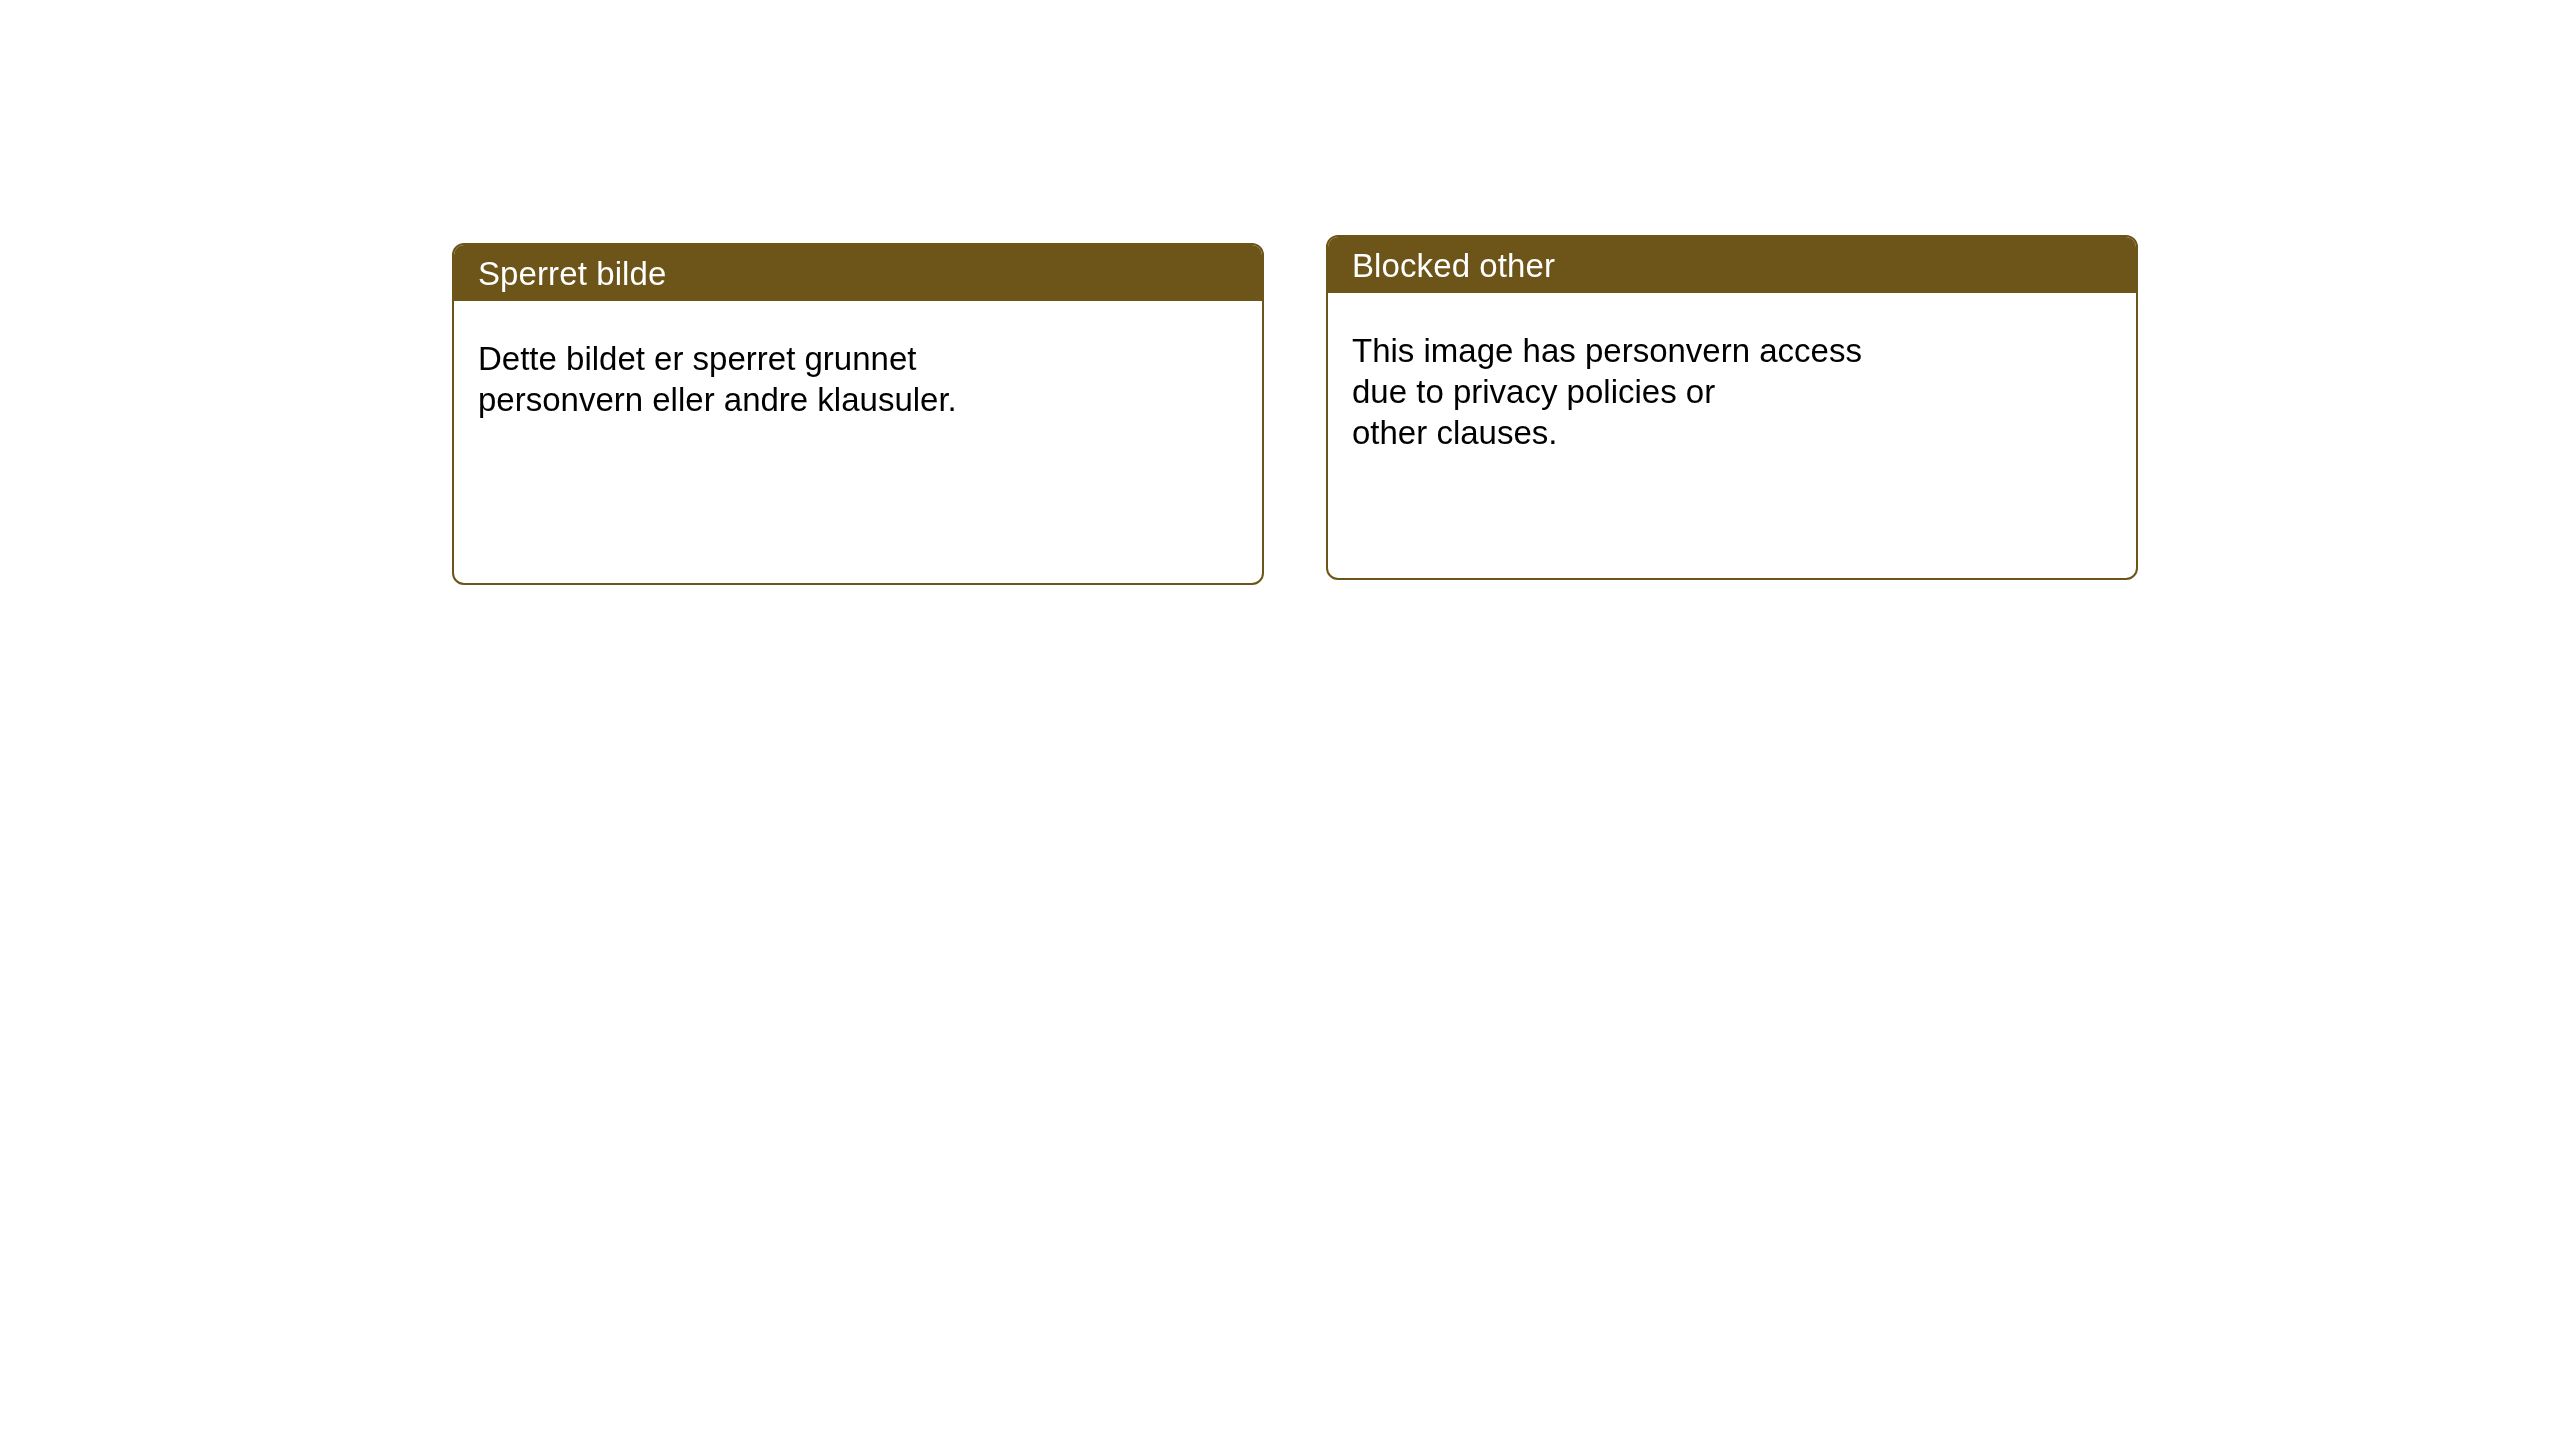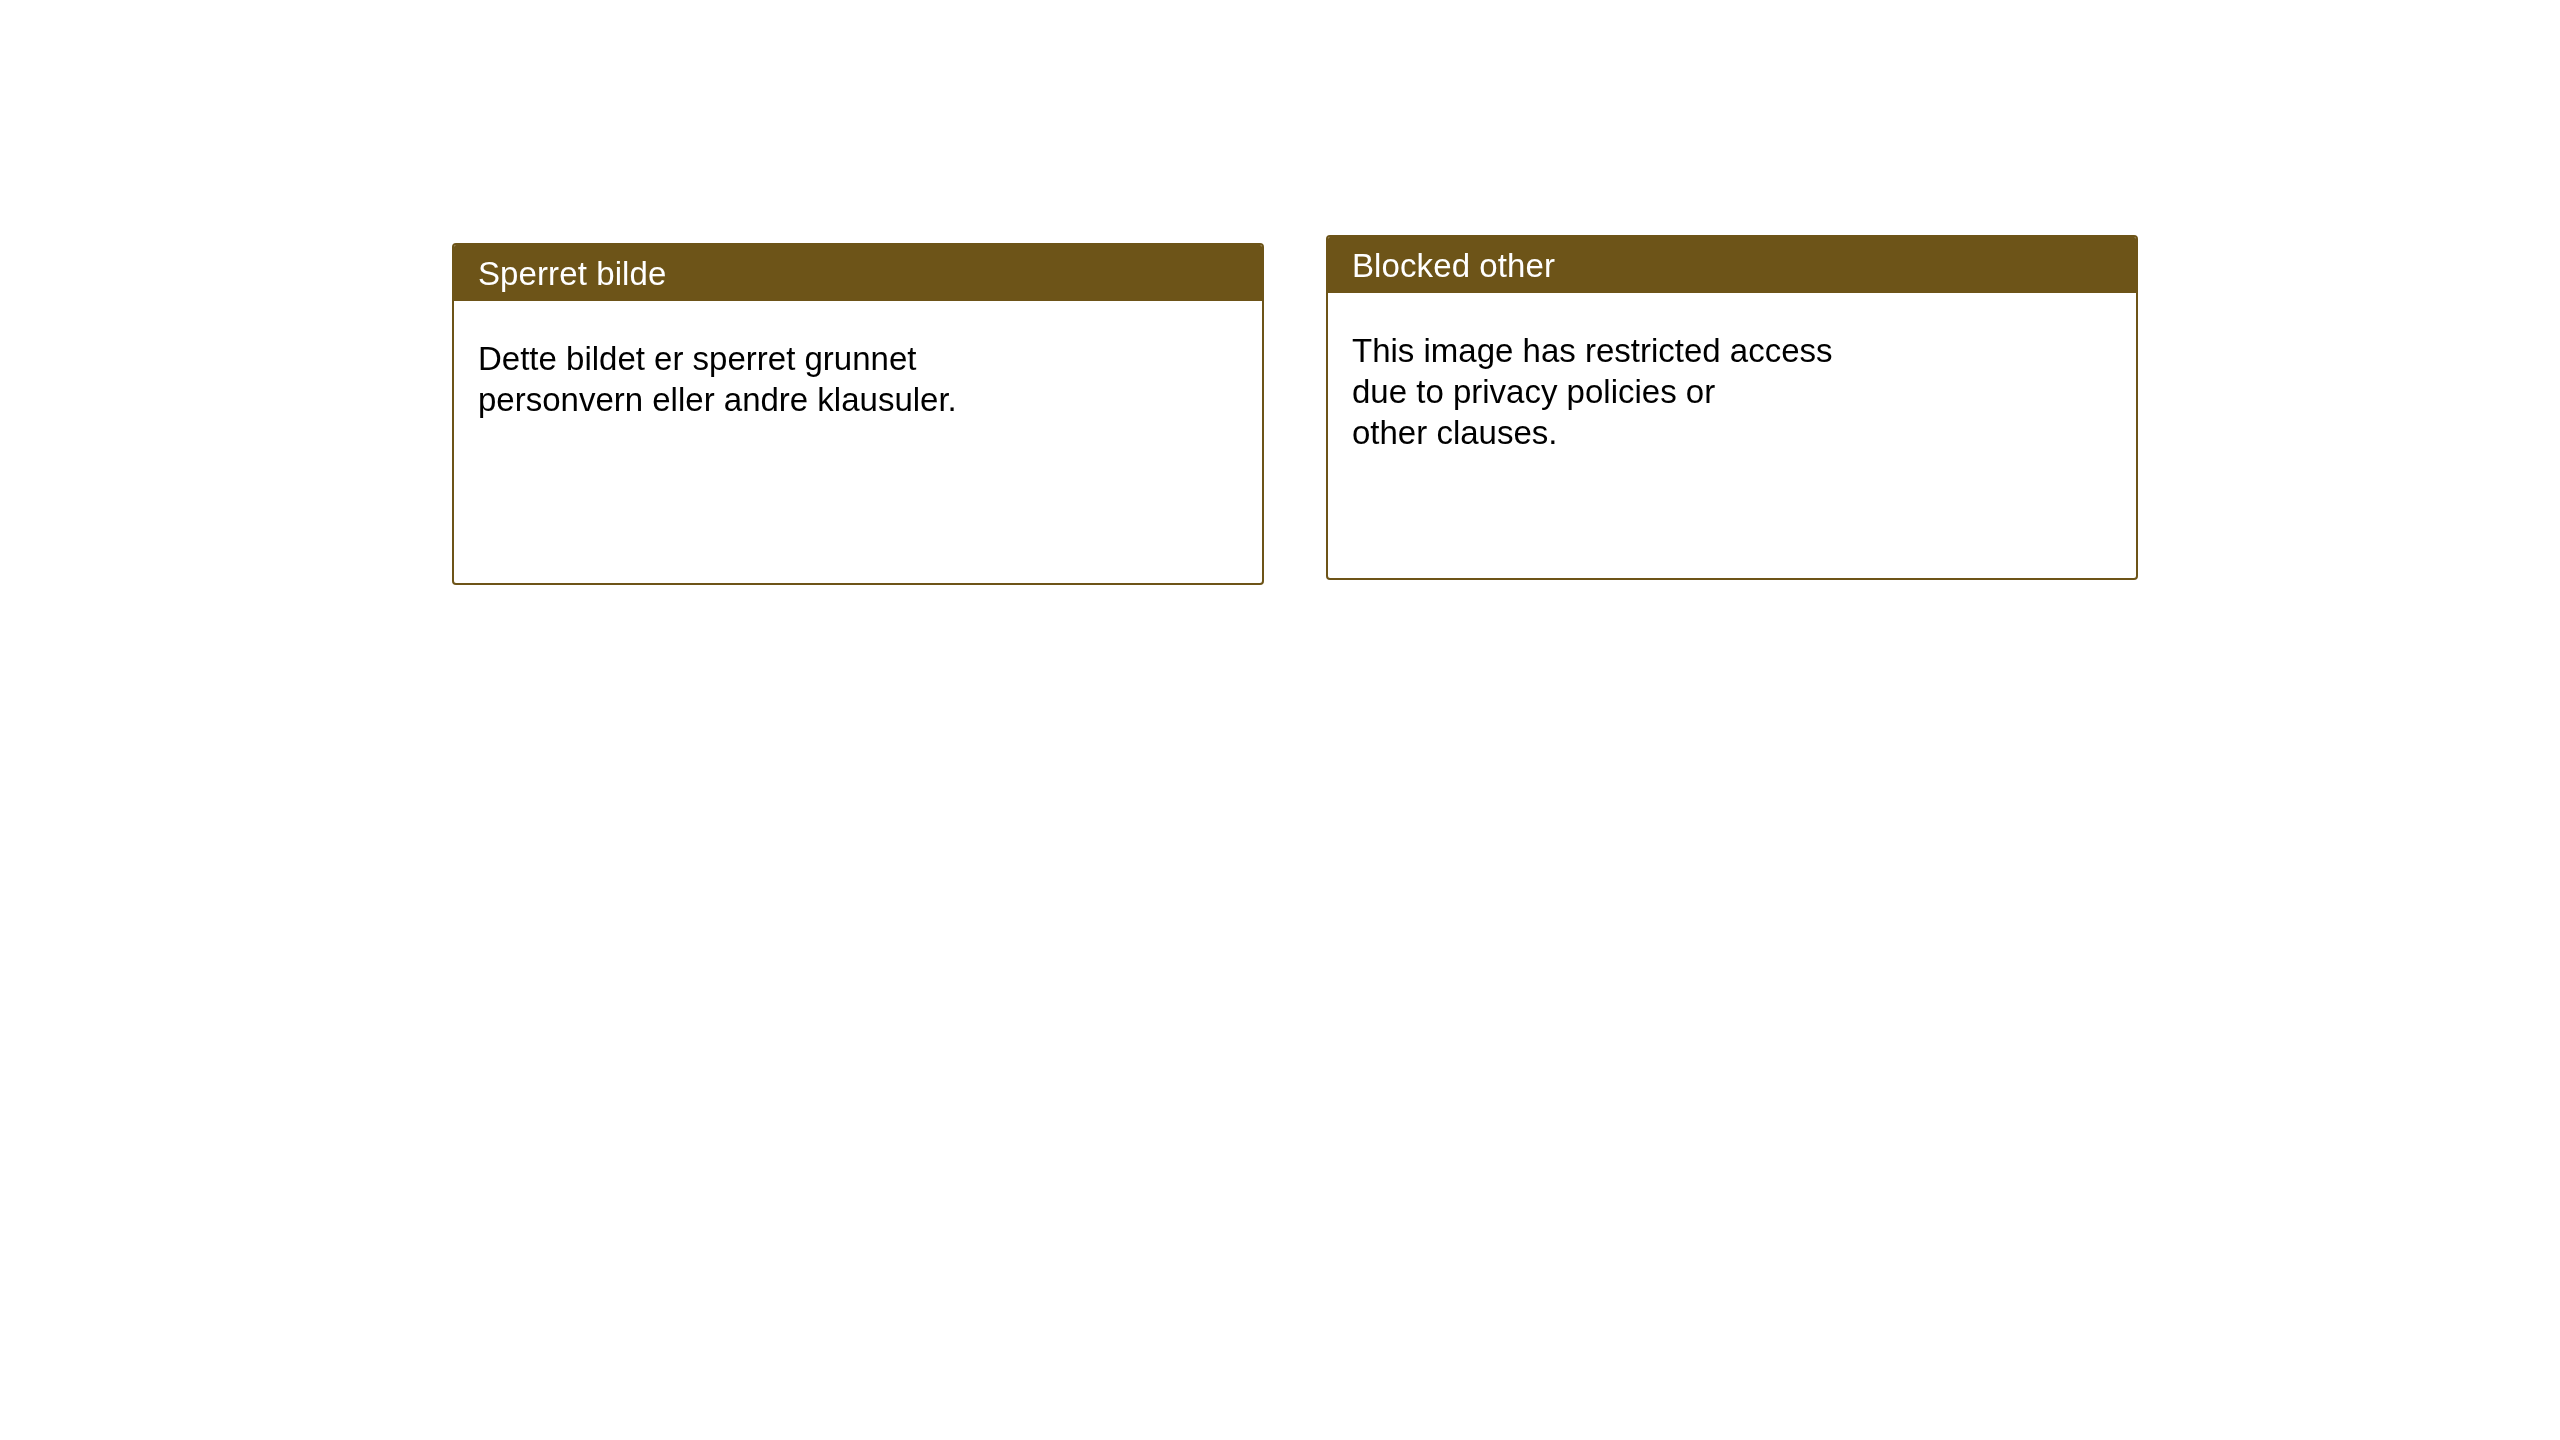--- a/index.html
+++ b/index.html
@@ -17,21 +17,21 @@
   .stage {
     position: relative;
     width: 2560px;
     height: 1440px;
   }
   .notice-card {
     position: absolute;
     box-sizing: border-box;
     background: #ffffff;
     border: 2px solid #6d5418;
-    border-radius: 4px;
+    border-radius: 12px;
     overflow: hidden;
   }
   .notice-card .card-header {
     background: #6d5418;
     color: #ffffff;
     box-sizing: border-box;
     width: 100%;
     height: 56px;
     display: flex;
     align-items: center;
@@ -76,18 +76,18 @@
       <span>Sperret bilde</span>
     </div>
     <div class="card-body">Dette bildet er sperret grunnet
 personvern eller andre klausuler.</div>
   </div>
 
   <div class="notice-card" id="card-en">
     <div class="card-header">
       <span>Blocked other</span>
     </div>
-    <div class="card-body">This image has restricted access
+    <div class="card-body">This image has personvern access
 due to privacy policies or
 other clauses.</div>
   </div>
 
 </div>
 
 </body></html>

